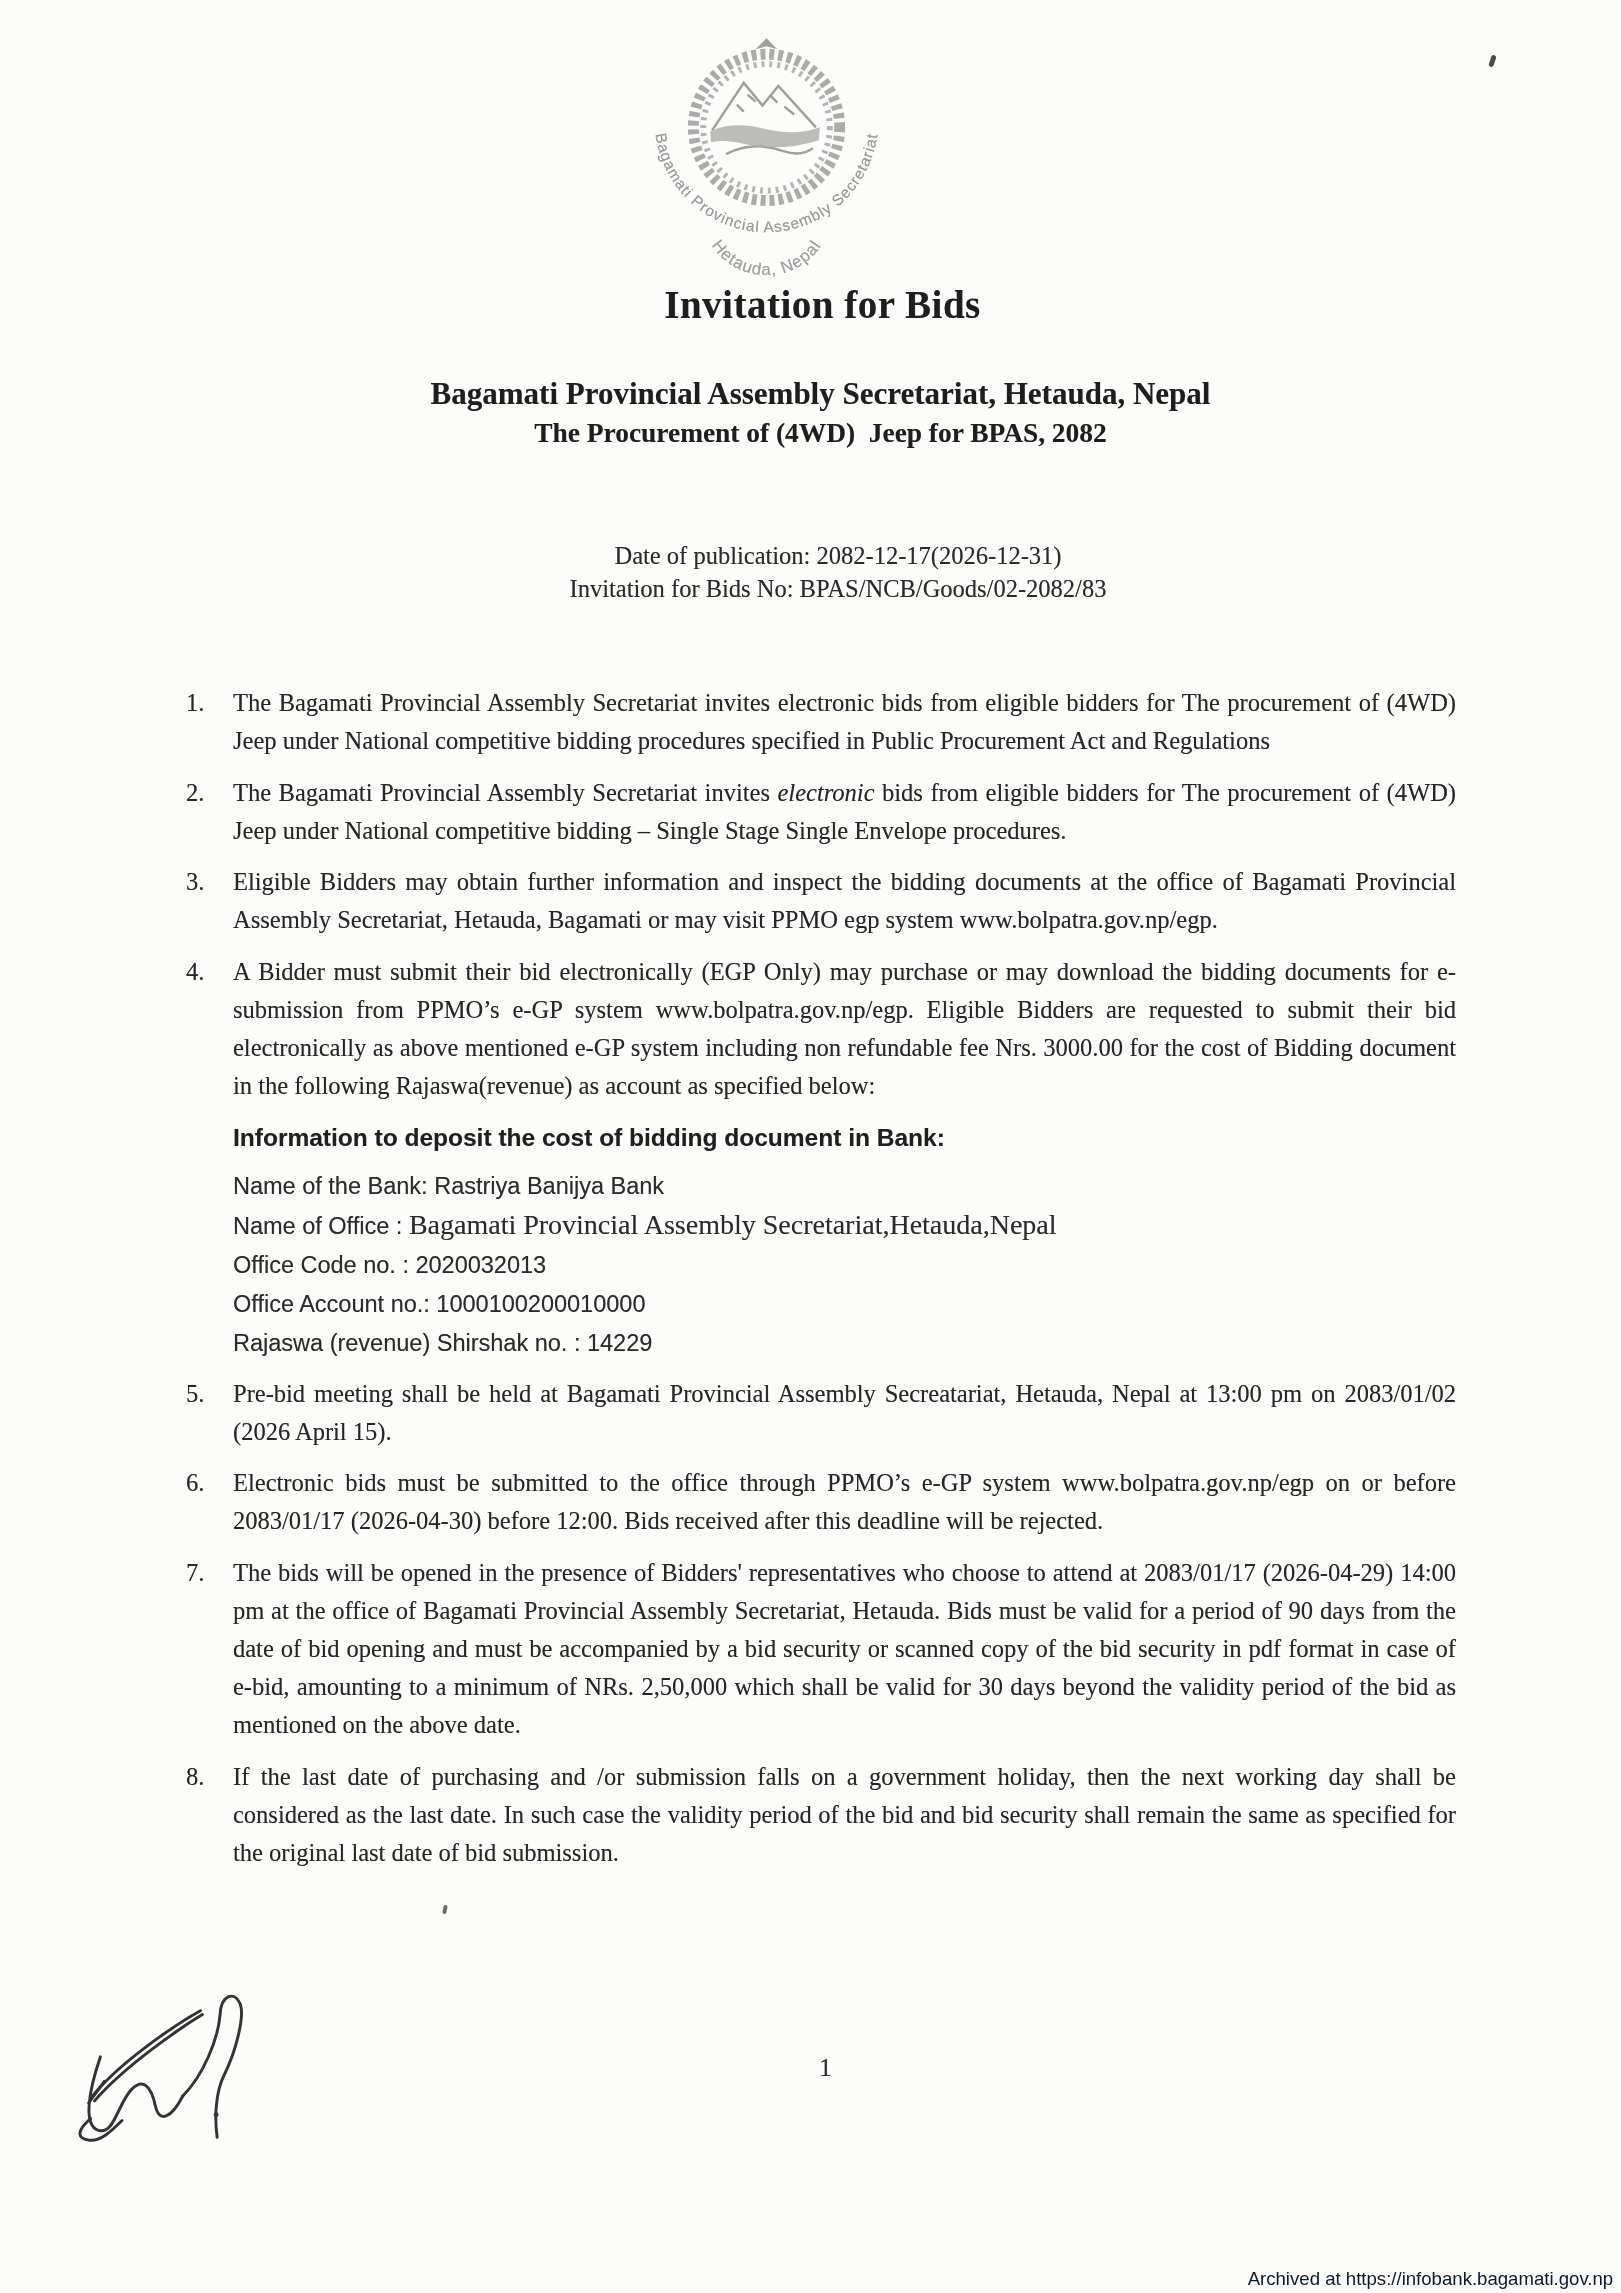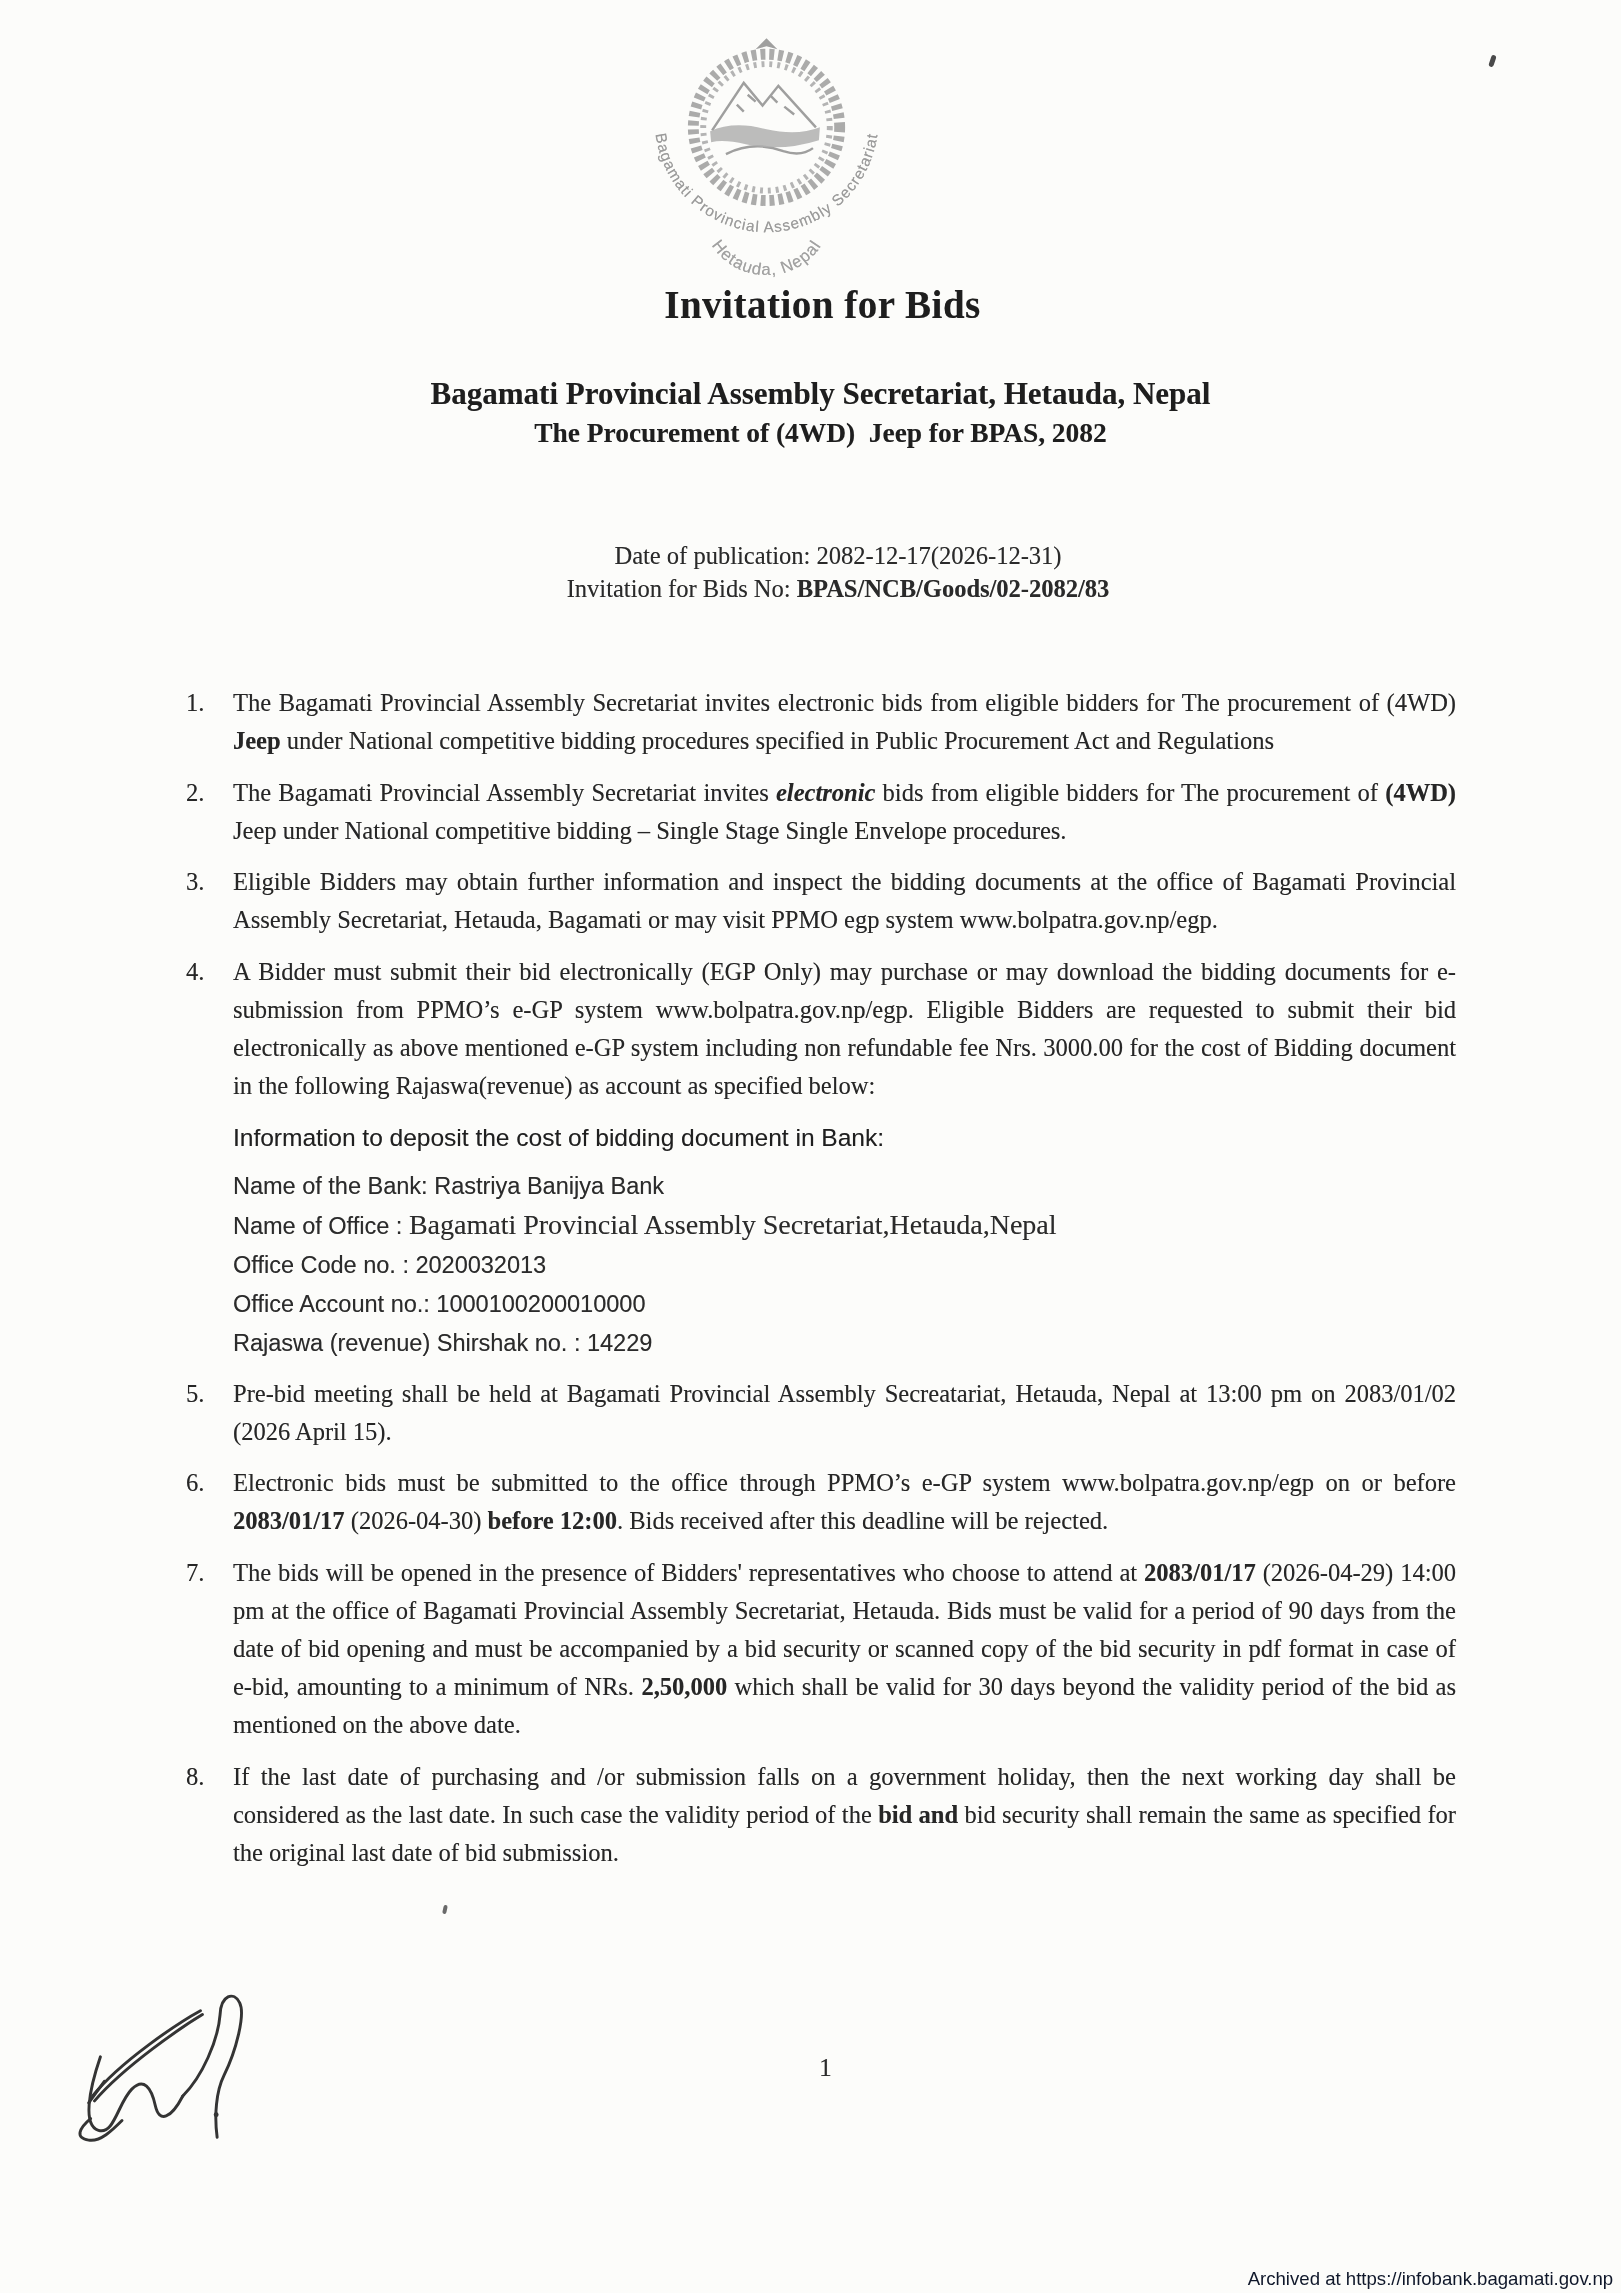--- a/index.html
+++ b/index.html
@@ -6,21 +6,21 @@
   .page {
     position:relative;
     width:1621px; height:2294px;
     margin:0 auto;
     background:#fcfcfa;
     overflow:hidden;
     font-family:"Liberation Serif","DejaVu Serif",serif;
     color:#262626;
     text-shadow:0.2px 0.2px 0.4px rgba(70,70,70,0.45);
   }
-  .b { font-weight:bold; }
+  .b { font-weight:normal; }
   .i { font-style:italic; }
 
   
   .seal { position:absolute; left:633px; top:33px; width:267px; height:253px; opacity:0.85; }
   .doc-title { position:absolute; top:282px; left:0; width:100%; text-align:center;
                padding-left:24px; box-sizing:border-box;
                font-size:39px; font-weight:bold; letter-spacing:0.5px; color:#1e1e1e; }
   .org-block { position:absolute; top:372px; left:0; width:100%; text-align:center;
                padding-left:20px; box-sizing:border-box; color:#1e1e1e; }
   .org-name { font-size:31px; font-weight:bold; line-height:43px; }
@@ -31,21 +31,21 @@
   
   .list { position:absolute; left:186px; width:1270px; }
   .list-upper { top:684px; }
   .item { display:flex; margin-bottom:13.7px; }
   .item-num { width:47px; flex:0 0 47px; font-size:24.5px; line-height:38px; }
   .item-text { flex:1; font-size:24.5px; line-height:38px; text-align:justify; }
 
   
   .bank-block { margin:7.8px 0 13.7px 47px; }
   .bank-heading { font-family:"Liberation Sans","DejaVu Sans",sans-serif;
-                  font-weight:normal; font-size:24.5px; line-height:38px; margin-bottom:11.8px; color:#1f1f1f; }
+                  font-weight:bold; font-size:24.5px; line-height:38px; margin-bottom:11.8px; color:#1f1f1f; }
   .bank-line { font-family:"Liberation Sans","DejaVu Sans",sans-serif;
                font-size:23.5px; line-height:35px; margin-bottom:3.9px; color:#2b2b2b; }
   .bank-line .serif { font-family:"Liberation Serif","DejaVu Serif",serif; font-size:28px; }
 
   
   .signature { position:absolute; left:71px; top:1988px; width:255px; height:216px; }
   .page-number { position:absolute; left:819px; top:2053px; font-size:25.5px; color:#2a2a2a; }
   .footer-note { position:absolute; right:7.8px; bottom:3.9px;
                  font-family:Liberation Sans, sans-serif;
                  font-size:18.6px; color:#0f172a; text-shadow:none; }

